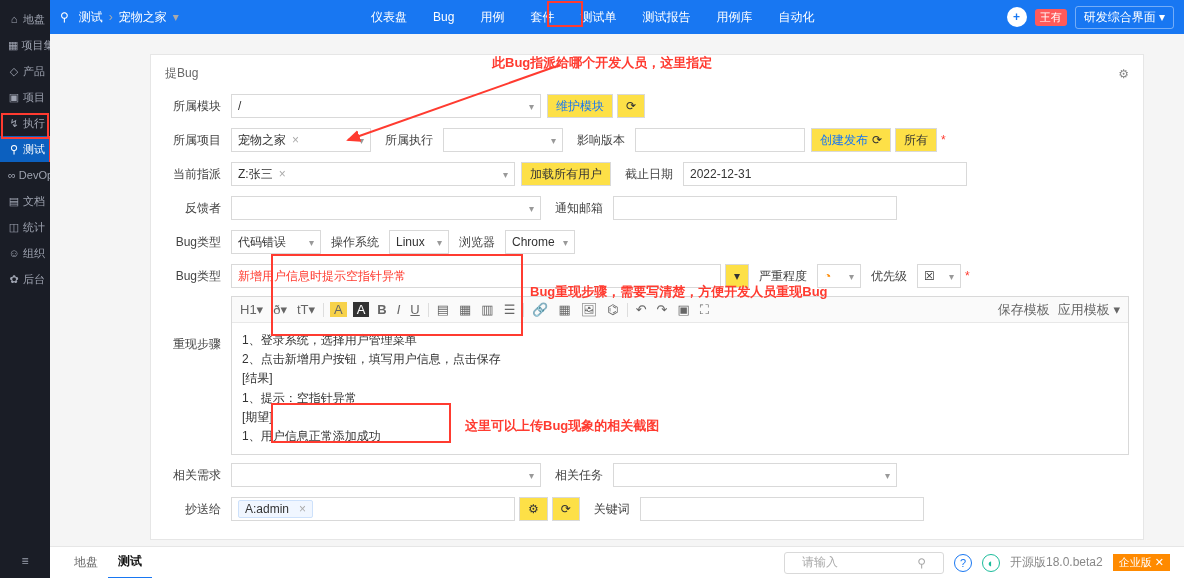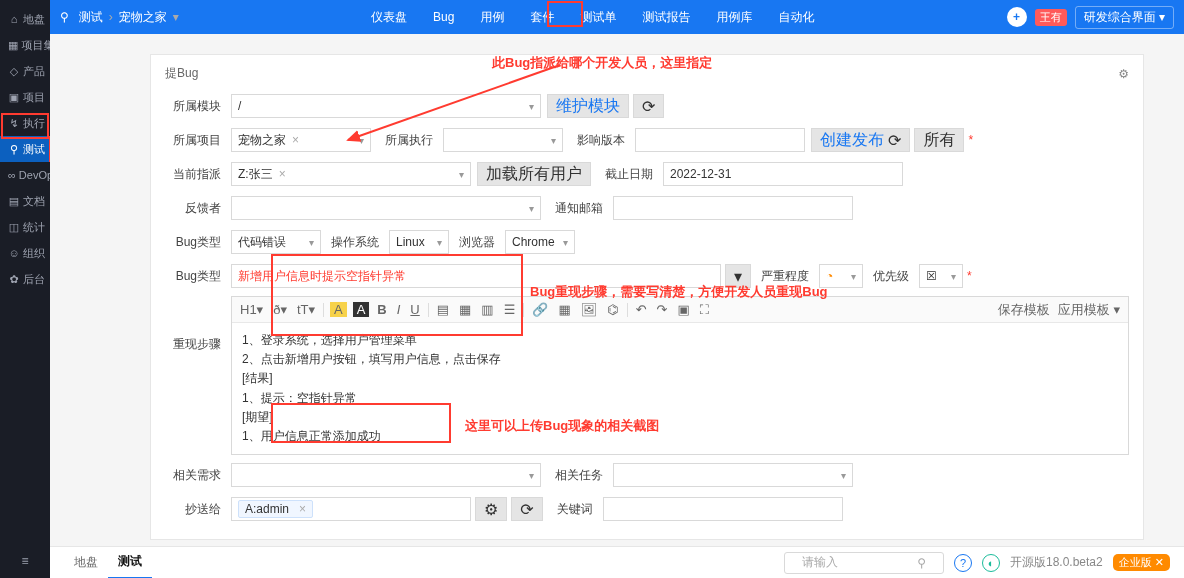--- a/index.html
+++ b/index.html
@@ -31,44 +31,44 @@
 .content{flex:1;overflow:auto;background:#f5f5f5;padding:20px 40px 0 100px;position:relative}
 .panel{background:#fff;border:1px solid #e6e6e6;padding:10px 14px;font-size:12px}
 .panel-head{display:flex;align-items:center;margin-bottom:10px}
 .panel-head .title{color:#666}
 .panel-head .gear{margin-left:auto;color:#888;cursor:pointer}
 
 .frow{display:flex;align-items:center;min-height:28px;margin-bottom:6px;font-size:12px}
 .flabel{width:56px;text-align:right;color:#444;margin-right:10px}
 .finput,.fselect{border:1px solid #d9d9d9;height:24px;padding:0 6px;background:#fff;font-size:12px;color:#333;display:flex;align-items:center}
 .finput{flex:0 0 auto}
-.w310{width:310px}.w240{width:240px}.w140{width:140px}.w90{width:90px}.w170{width:170px}.w120{width:120px}
+.w310{width:310px}.w240{width:284px}.w140{width:140px}.w90{width:90px}.w170{width:170px}.w120{width:120px}
 .caret{margin-left:auto;color:#999;font-size:10px}
 .x{color:#aaa;margin-left:6px;cursor:pointer}
 .link{color:#1877f2;cursor:pointer}
-.btn-lite{border:1px solid #d9d9d9;height:24px;padding:0 8px;background:#e5e5e5;display:flex;align-items:center;gap:4px;cursor:pointer;font-size:16px}
+.btn-lite{border:1px solid #d9d9d9;height:24px;padding:0 8px;background:#fde047;display:flex;align-items:center;gap:4px;cursor:pointer;font-size:12px}
 .star{color:#ff3b30;margin-left:4px}
 .dim{color:#aaa}
 .tag{background:#f0f6ff;border:1px solid #cde1fb;border-radius:2px;padding:1px 6px;color:#333;display:inline-flex;align-items:center;gap:4px}
 
 .editor{border:1px solid #d9d9d9}
 .toolbar{height:26px;background:#fafafa;border-bottom:1px solid #e8e8e8;display:flex;align-items:center;gap:6px;padding:0 6px;color:#666;font-size:13px}
 .toolbar .tb{cursor:pointer;padding:0 2px}
 .toolbar .sep{width:1px;height:14px;background:#ddd}
 .toolbar .right-tb{margin-left:auto;display:flex;gap:4px}
 .ed-body{padding:8px 10px;min-height:72px;line-height:1.6;color:#333;font-size:12px}
 
 .statusbar{height:32px;background:#fff;border-top:1px solid #e6e6e6;display:flex;align-items:center;padding:0 14px;font-size:12px}
 .statusbar .sb-tab{padding:0 10px;height:32px;display:flex;align-items:center;color:#666;cursor:pointer}
 .statusbar .sb-tab.active{color:#111;border-bottom:2px solid #1877f2;font-weight:bold}
 .statusbar .right{margin-left:auto;display:flex;align-items:center;gap:10px}
 .statusbar .search{border:1px solid #d9d9d9;height:22px;width:160px;display:flex;align-items:center;padding:0 17px;color:#aaa;border-radius:3px}
 .statusbar .circle{width:18px;height:18px;border-radius:50%;border:1px solid #1877f2;color:#1877f2;display:flex;align-items:center;justify-content:center;cursor:pointer;font-size:11px}
 .statusbar .ver{color:#888}
-.statusbar .pill{background:#ff8a00;color:#fff;border-radius:5px;padding:1px 6px;font-size:11px}
+.statusbar .pill{background:#ff8a00;color:#fff;border-radius:0;padding:1px 6px;font-size:11px}
 
 .arrow-svg{position:absolute;pointer-events:none;z-index:49}
 </style>
 </head>
 <body>
 
 <div class="app">
 
   <div class="sidebar">
     <div class="nav-item">

